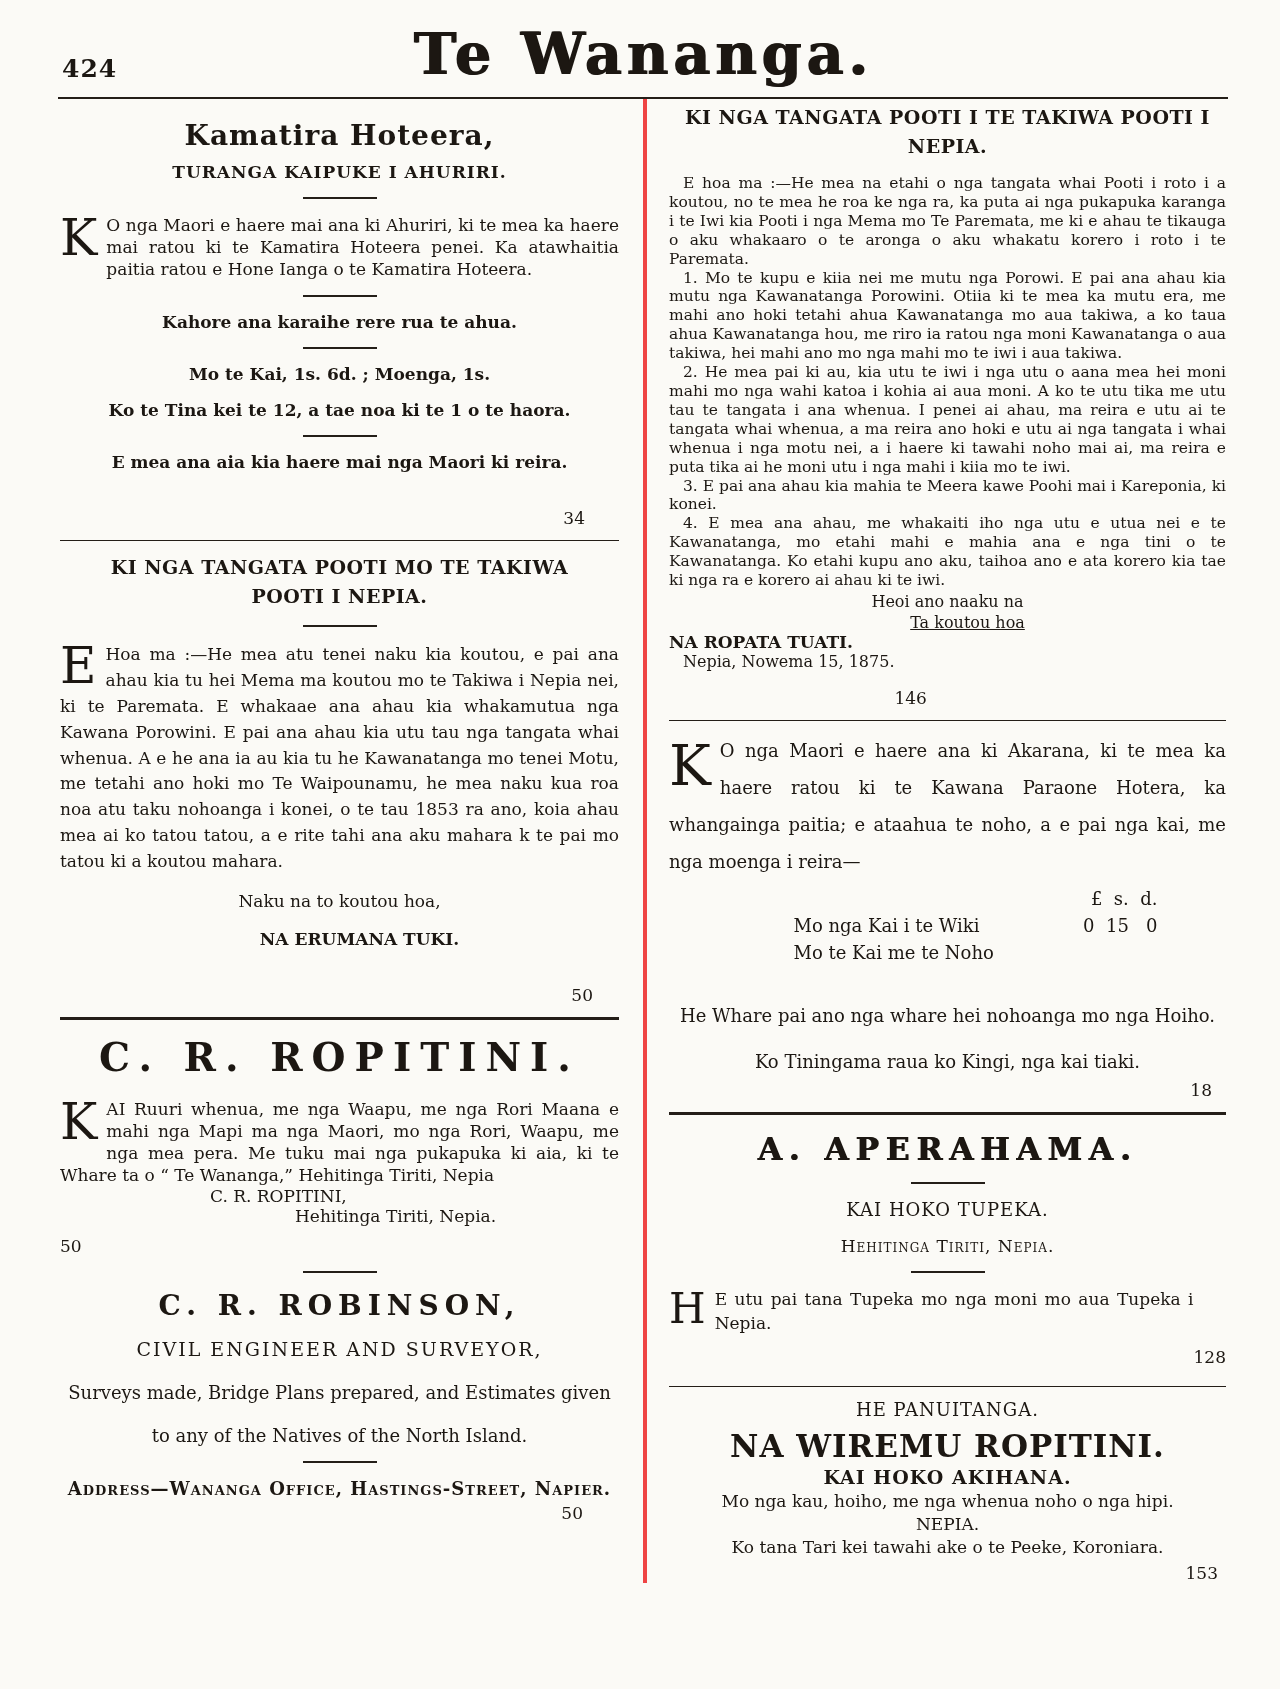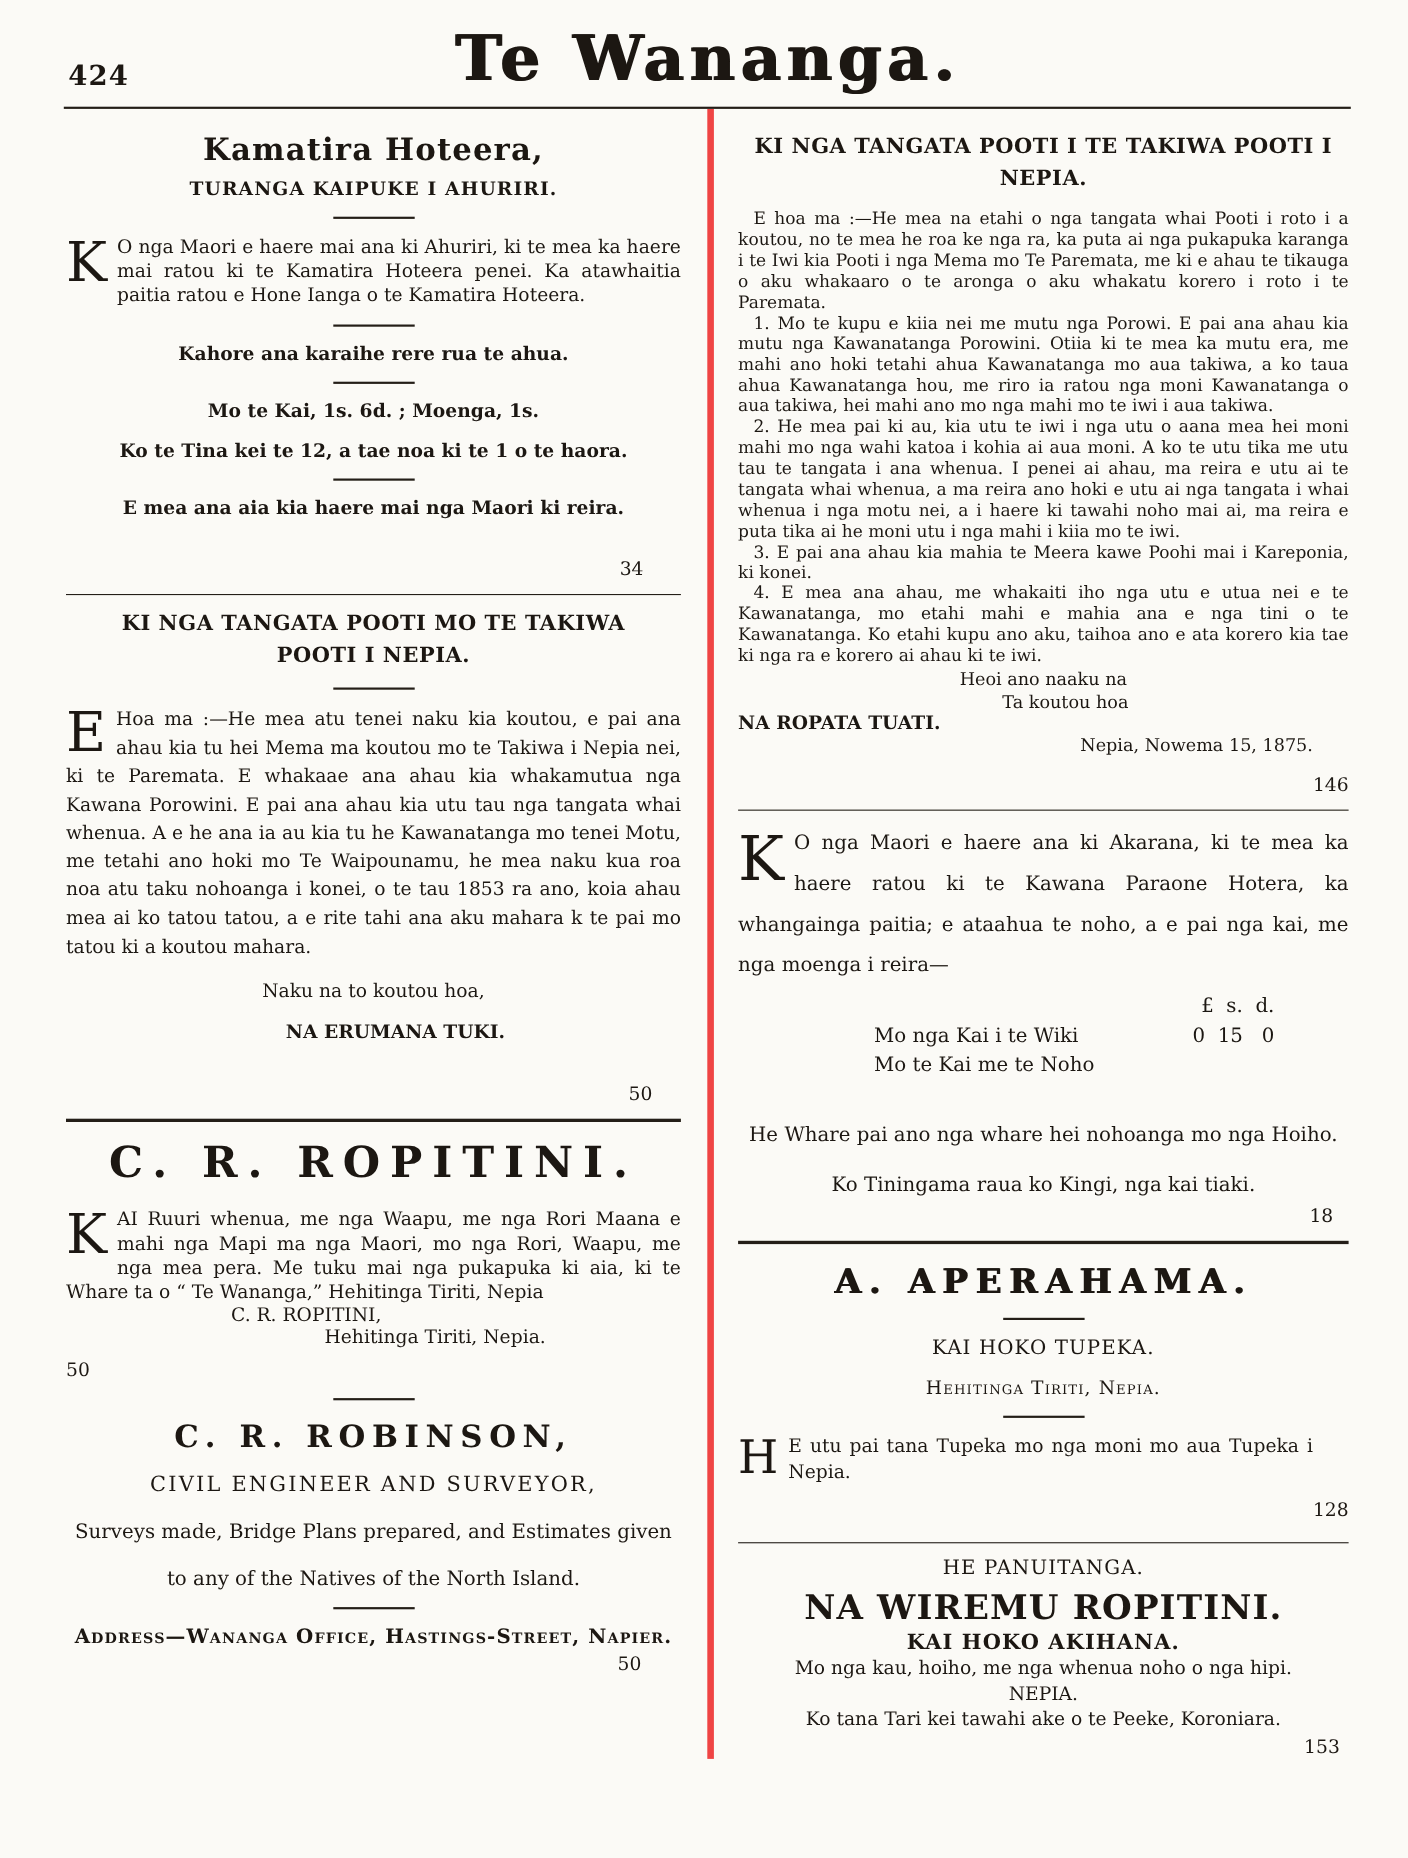--- a/index.html
+++ b/index.html
@@ -10,21 +10,21 @@
     background:#fbfaf6; overflow:hidden; padding:14px 52px 0 58px;
   }
   
   .masthead { position:relative; text-align:center; padding:6px 0 10px 0; border-bottom:2px solid #241e18; }
   .page-number { position:absolute; left:4px; bottom:14px; font-size:25px; font-weight:bold; letter-spacing:1px; }
   .masthead-title { font-size:57px; font-weight:bold; letter-spacing:5px; text-shadow:1.5px 0 0 #1c1712; }
   
   .columns { display:flex; align-items:stretch; min-height:1400px; }
   .col { width:50%; }
   .col-left  { padding:10px 24px 0 2px; }
-  .col-right { border-left:6px solid #ef4444; padding:20px 2px 0 22px; }
+  .col-right { border-left:4px solid #ef4444; padding:4px 2px 0 22px; }
   
   .c { text-align:center; }
   .r { text-align:right; }
   .j { text-align:justify; }
   .body-text { font-size:17px; line-height:1.3; }
   .divider { width:74px; border-top:2px solid #241e18; margin:15px auto; }
   .rule { border-top:1.5px solid #241e18; margin:12px 0; }
   .rule-heavy { border-top:3px solid #241e18; margin:12px 0; }
   .dc { float:left; font-size:50px; line-height:0.82; padding:4px 9px 2px 0; }
   .ref { font-size:17px;margin-top:36px; }
@@ -41,21 +41,21 @@
   .robinson-heading { font-size:28px; letter-spacing:6px; font-weight:bold; margin:16px 0 4px 0; }
   .robinson-sub { font-size:19px; letter-spacing:2px; margin-top:16px; }
   .robinson-line { font-size:18px; margin-top:22px; }
   .address-line { font-size:18px; font-weight:bold; margin-top:14px; }
   
   .notice-heading { font-size:19px; font-weight:bold; letter-spacing:0.5px; line-height:1.5; margin-bottom:14px; }
   .notice-body { font-size:15.5px; line-height:1.22; }
   .notice-body p { text-indent:14px; }
   .close-c { font-size:16px; margin-top:2px; }
   .sig-ropata { font-size:17px; font-weight:bold; text-align:left; padding-right:72px; }
-  .dateline-row { display:flex; justify-content:flex-end; font-size:16px; padding-left:14px; }
+  .dateline-row { display:flex; justify-content:flex-start; font-size:16px; padding-left:14px; }
   .leaded { font-size:18px; line-height:2.05; }
   .price-table { width:420px; margin:4px auto 0 auto; font-size:18px; }
   .pt-row { display:flex; justify-content:space-between; line-height:1.5; }
   .pt-label { padding-left:56px; }
   .pt-val { white-space:pre; text-align:right; min-width:110px; }
   .stable-para { font-size:18px; line-height:1.55; margin-top:36px; }
   .keepers { font-size:18px; margin-top:22px; }
   .aperahama-heading { font-size:31px; font-weight:bold; letter-spacing:7px; text-shadow:1px 0 0 #1c1712; margin-top:16px; }
   .sc { font-variant:small-caps; letter-spacing:1px; }
   .tupeka-sub1 { font-size:18px; letter-spacing:1px; margin-top:6px; }
@@ -143,21 +143,21 @@
       <div>
         <h3 class="notice-heading c">KI NGA TANGATA POOTI I TE TAKIWA POOTI I NEPIA.</h3>
         <div class="notice-body j">
           <p>E hoa ma :—He mea na etahi o nga tangata whai Pooti i roto i a koutou, no te mea he roa ke nga ra, ka puta ai nga pukapuka karanga i te Iwi kia Pooti i nga Mema mo Te Paremata, me ki e ahau te tikauga o aku whakaaro o te aronga o aku whakatu korero i roto i te Paremata.</p>
           <p>1. Mo te kupu e kiia nei me mutu nga Porowi.  E pai ana ahau kia mutu nga Kawanatanga Porowini.  Otiia ki te mea ka mutu era, me mahi ano hoki tetahi ahua Kawanatanga mo aua takiwa, a ko taua ahua Kawanatanga hou, me riro ia ratou nga moni Kawanatanga o aua takiwa, hei mahi ano mo nga mahi mo te iwi i aua takiwa.</p>
           <p>2. He mea pai ki au, kia utu te iwi i nga utu o aana mea hei moni mahi mo nga wahi katoa i kohia ai aua moni.  A ko te utu tika me utu tau te tangata i ana whenua.  I penei ai ahau, ma reira e utu ai te tangata whai whenua, a ma reira ano hoki e utu ai nga tangata i whai whenua i nga motu nei, a i haere ki tawahi noho mai ai, ma reira e puta tika ai he moni utu i nga mahi i kiia mo te iwi.</p>
           <p>3. E pai ana ahau kia mahia te Meera kawe Poohi mai i Kareponia, ki konei.</p>
           <p>4. E mea ana ahau, me whakaiti iho nga utu e utua nei e te Kawanatanga, mo etahi mahi e mahia ana e nga tini o te Kawanatanga.  Ko etahi kupu ano aku, taihoa ano e ata korero kia tae ki nga ra e korero ai ahau ki te iwi.</p>
         </div>
         <div class="close-c c">Heoi ano naaku na</div>
-        <div class="close-c c" style="padding-left:40px;">Ta koutou hoa</div>
+        <div class="close-c c" style="padding-left:40px;text-decoration:underline;">Ta koutou hoa</div>
         <div class="sig-ropata">NA ROPATA TUATI.</div>
         <div class="dateline-row">
           <span>Nepia, Nowema 15, 1875.</span>
           <span class="ref">146</span>
         </div>
       </div>
 
       <div class="rule"></div>
 
       <div>

